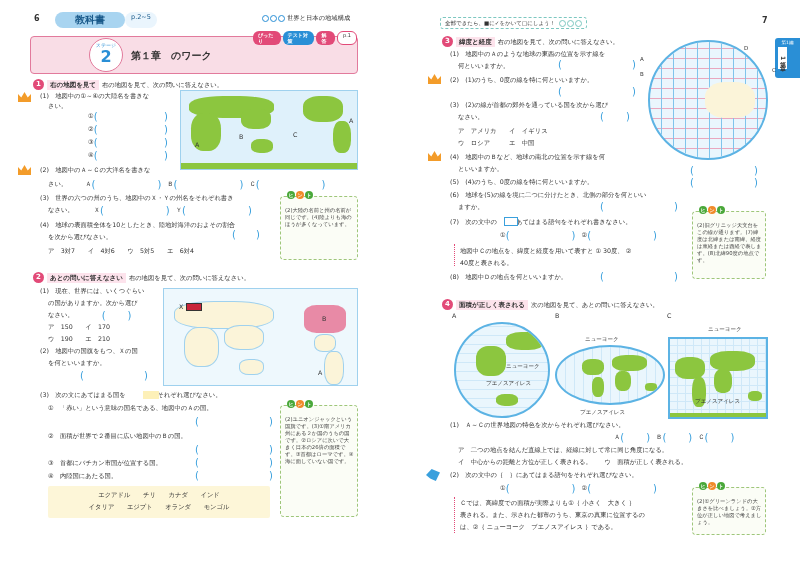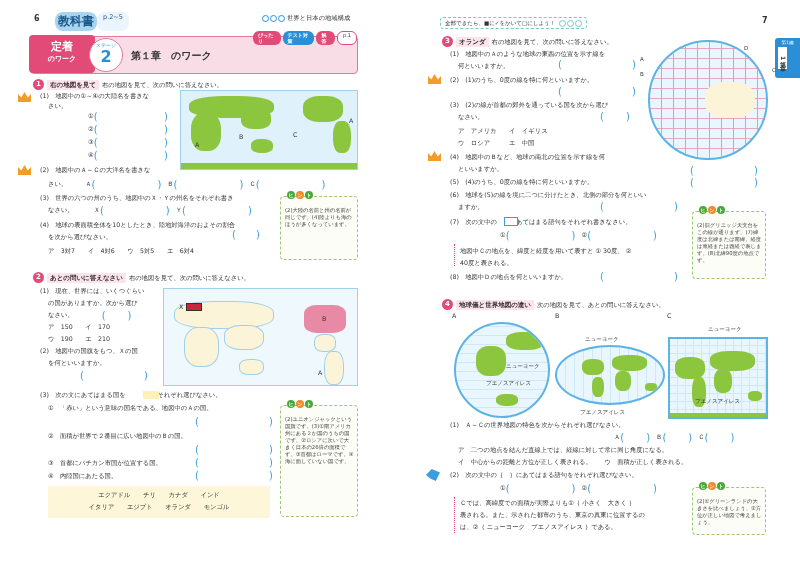--- a/index.html
+++ b/index.html
@@ -4,21 +4,21 @@
 <style>
 *{box-sizing:border-box;margin:0;padding:0}
 body{width:800px;height:565px;background:#fff;font-family:"DejaVu Sans",sans-serif;color:#333;position:relative;overflow:hidden}
 .page{position:absolute;top:0;height:565px}
 .pl{left:0;width:400px}
 .pr{left:400px;width:400px}
 .abs{position:absolute}
 .t{font-size:6.3px;line-height:8px;white-space:nowrap;color:#333}
 .small{font-size:5.5px}
 .pnum{font-size:8px;font-weight:bold;color:#333}
-.pill{background:#a8d4f0;border-radius:8px;font-size:12px;color:#1a5a8a;padding:1px 3px;font-weight:bold}
+.pill{background:#a8d4f0;border-radius:8px;font-size:10px;color:#1a5a8a;padding:1px 20px;font-weight:bold}
 .pill2{background:#eaf5fd;border-radius:8px;font-size:6.5px;color:#1a5a8a;padding:1px 6px}
 .banner{background:#f9dde6;border:1.5px solid #e27a9c;border-radius:4px}
 .tag-pink{background:#e24a78;color:#fff;font-size:5px;border-radius:6px;padding:1px 5px;font-weight:bold}
 .tag-blue{background:#2a8fd6;color:#fff;font-size:5px;border-radius:6px;padding:1px 5px;font-weight:bold}
 .tag-outline{border:1px solid #e24a78;color:#333;font-size:5px;border-radius:6px;padding:0 5px;background:#fff}
 .secnum{width:11px;height:11px;border-radius:50%;background:#e24a78;color:#fff;font-size:7px;font-weight:bold;text-align:center;line-height:11px}
 .sectitle{background:#fde3ec;font-size:6.5px;font-weight:bold;color:#333;padding:0 3px;line-height:10px}
 .br{color:#3aa0dd;font-size:10px;line-height:10px}
 .hint{border:1px dashed #9ec67a;border-radius:4px;background:#fbfdf6;font-size:5.3px;line-height:7px;padding:10px 3px 3px 4px;color:#444;white-space:normal}
 .hint-head{position:absolute;top:-6px;left:6px;display:flex;gap:1px}
@@ -42,24 +42,20 @@
   <div class="abs t" style="left:262px;top:14px;display:flex;align-items:center;gap:2px">
     <span style="display:inline-flex;gap:1px">
       <span style="width:7px;height:7px;border:1.5px solid #2a8fd6;border-radius:50%;display:inline-block"></span>
       <span style="width:7px;height:7px;border:1.5px solid #2a8fd6;border-radius:50%;display:inline-block"></span>
       <span style="width:7px;height:7px;border:1.5px solid #2a8fd6;border-radius:50%;display:inline-block"></span>
     </span>
     <span>世界と日本の地域構成</span>
   </div>
 
   <div class="abs banner" style="left:30px;top:36px;width:328px;height:38px">
-    <div class="abs" style="left:-2px;top:-2px;width:66px;height:38px;background:#e24a78;border-radius:4px;color:#fff;text-align:center">
-      <div style="font-size:11px;font-weight:bold;margin-top:4px">定着</div>
-      <div style="font-size:7px;font-weight:bold">のワーク</div>
-    </div>
     <div class="abs" style="left:58px;top:1px;width:34px;height:34px;background:#fff;border-radius:50%;border:1px solid #e27a9c;text-align:center">
       <div style="font-size:5px;color:#2a8fd6;margin-top:3px">ステージ</div>
       <div style="font-size:16px;font-weight:bold;color:#2a8fd6;line-height:18px">2</div>
     </div>
     <div class="abs" style="left:100px;top:12px;font-size:10px;font-weight:bold;color:#333;white-space:nowrap">第１章　のワーク</div>
     <div class="abs" style="left:222px;top:-6px;display:flex;gap:2px">
       <span class="tag-pink">ぴったり</span>
       <span class="tag-blue">テスト対策</span>
       <span class="tag-pink">解答</span>
       <span class="tag-outline">p.1</span>
@@ -246,21 +242,21 @@
     <span class="t small">全部できたら、■に✓をかいて□にしよう！</span>
     <span style="display:inline-flex;gap:1px">
       <span style="width:7px;height:7px;border:1px solid #7cc7c0;border-radius:50%;display:inline-block"></span>
       <span style="width:7px;height:7px;border:1px solid #7cc7c0;border-radius:50%;display:inline-block"></span>
       <span style="width:7px;height:7px;border:1px solid #7cc7c0;border-radius:50%;display:inline-block"></span>
     </span>
   </div>
 
   <div class="abs" style="left:42px;top:36px;display:flex;align-items:center;gap:3px">
     <span class="secnum">3</span>
-    <span class="sectitle">オランダ</span>
+    <span class="sectitle">緯度と経度</span>
     <span class="t">右の地図を見て、次の問いに答えなさい。</span>
   </div>
   <div class="abs t" style="left:50px;top:50px">(1)　地図中のＡのような地球の東西の位置を示す線を</div>
   <div class="abs t" style="left:58px;top:62px">何といいますか。</div>
   <div class="abs t" style="left:158px;top:60px;display:flex">
       <span class="br">(</span>
       <span style="width:70px"></span>
       <span class="br">)</span>
     </div>
   <div class="abs crown" style="left:28px;top:74px"></div>
@@ -334,21 +330,21 @@
     <div class="hint-head">
       <span class="hint-dot" style="background:#4aa83a">ヒ</span>
         <span class="hint-dot" style="background:#f08a2a">ン</span>
         <span class="hint-dot" style="background:#4aa83a">ト</span>
     </div>
     <span>(2)旧グリニッジ天文台をこの線が通ります。(7)緯度は北緯または南緯、経度は東経または西経で表します。(8)北緯90度の地点です。</span>
   </div>
 
   <div class="abs" style="left:42px;top:299px;display:flex;align-items:center;gap:3px">
     <span class="secnum">4</span>
-    <span class="sectitle">地球儀と世界地図の違い</span>
+    <span class="sectitle">面積が正しく表される</span>
     <span class="t">次の地図を見て、あとの問いに答えなさい。</span>
   </div>
   <div class="abs t" style="left:52px;top:312px">A</div>
   <div class="abs t" style="left:155px;top:312px">B</div>
   <div class="abs t" style="left:267px;top:312px">C</div>
 
   <div class="abs" style="left:54px;top:322px;width:96px;height:96px;border-radius:50%;border:2px solid #5cb3e4;background:repeating-linear-gradient(0deg,#eaf6fd 0 8px,#cfe8f8 8px 9px);overflow:hidden">
     <div class="land" style="left:20px;top:22px;width:30px;height:30px"></div>
     <div class="land" style="left:50px;top:8px;width:38px;height:18px"></div>
     <div class="land" style="left:40px;top:70px;width:22px;height:12px"></div>

